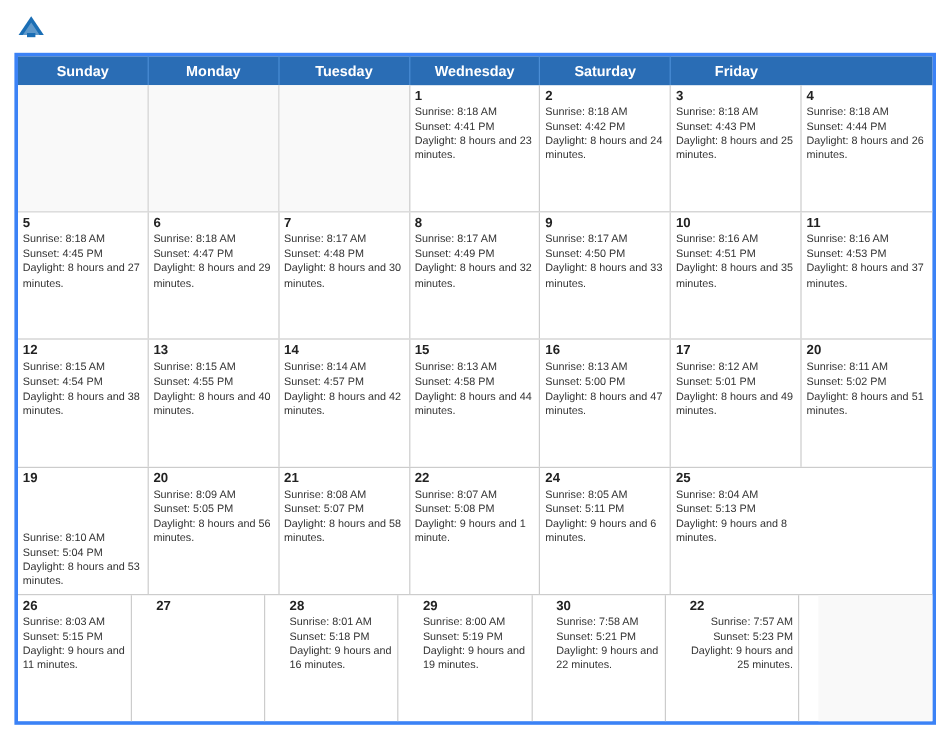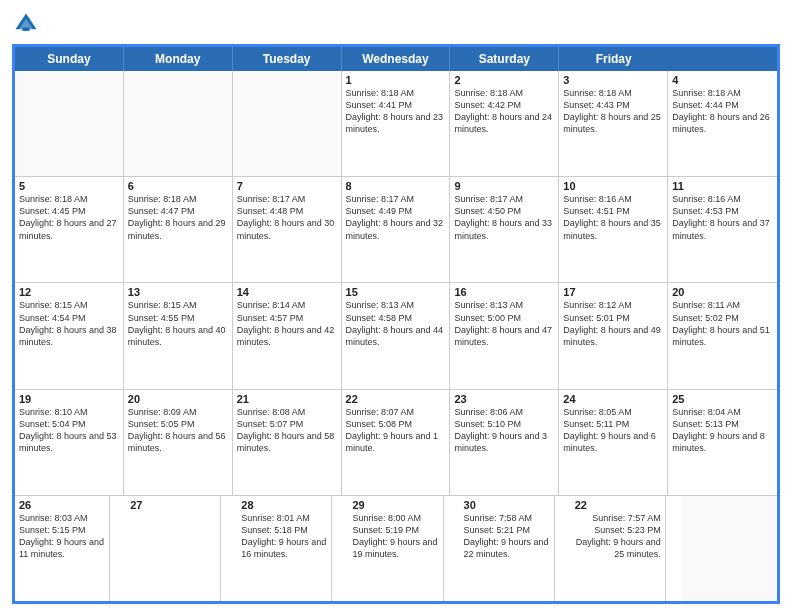--- a/index.html
+++ b/index.html
@@ -261,47 +261,41 @@
           <div class="cal-cell">
             <div class="day-num">20</div>
             <div class="cell-text" style="white-space: pre-line;">Sunrise: 8:11 AM
 Sunset: 5:02 PM
 Daylight: 8 hours and 51 minutes.</div>
           </div>
         </div>
         <div class="cal-row">
           <div class="cal-cell">
             <div class="day-num">19</div>
-            <div class="cell-text" style="white-space: pre-line;">Sunrise: 8:10 AM
+            <div class="cell-text" style="white-space: pre-line; margin-top: 36px;">Sunrise: 8:10 AM
 Sunset: 5:04 PM
 Daylight: 8 hours and 53 minutes.</div>
           </div>
           <div class="cal-cell">
             <div class="day-num">20</div>
             <div class="cell-text" style="white-space: pre-line;">Sunrise: 8:09 AM
 Sunset: 5:05 PM
 Daylight: 8 hours and 56 minutes.</div>
           </div>
           <div class="cal-cell">
             <div class="day-num">21</div>
             <div class="cell-text" style="white-space: pre-line;">Sunrise: 8:08 AM
 Sunset: 5:07 PM
 Daylight: 8 hours and 58 minutes.</div>
           </div>
           <div class="cal-cell">
             <div class="day-num">22</div>
             <div class="cell-text" style="white-space: pre-line;">Sunrise: 8:07 AM
 Sunset: 5:08 PM
 Daylight: 9 hours and 1 minute.</div>
-          </div>
-          <div class="cal-cell">
-            <div class="day-num">23</div>
-            <div class="cell-text" style="white-space: pre-line;">Sunrise: 8:06 AM
-Sunset: 5:10 PM
-Daylight: 9 hours and 3 minutes.</div>
           </div>
           <div class="cal-cell">
             <div class="day-num">24</div>
             <div class="cell-text" style="white-space: pre-line;">Sunrise: 8:05 AM
 Sunset: 5:11 PM
 Daylight: 9 hours and 6 minutes.</div>
           </div>
           <div class="cal-cell">
             <div class="day-num">25</div>
             <div class="cell-text" style="white-space: pre-line;">Sunrise: 8:04 AM

